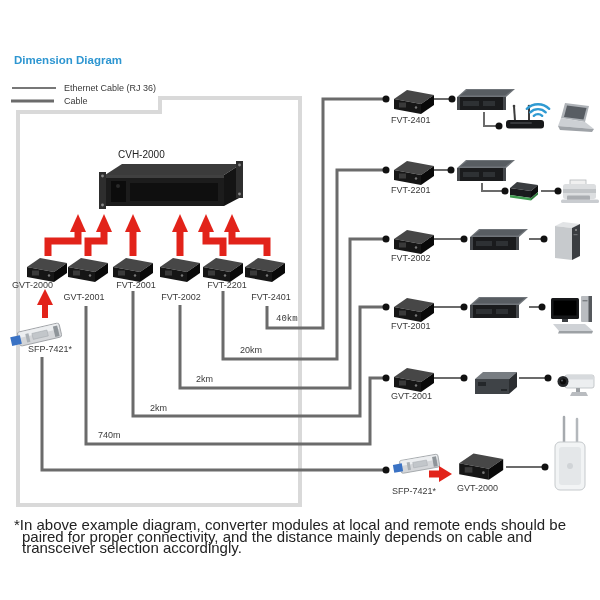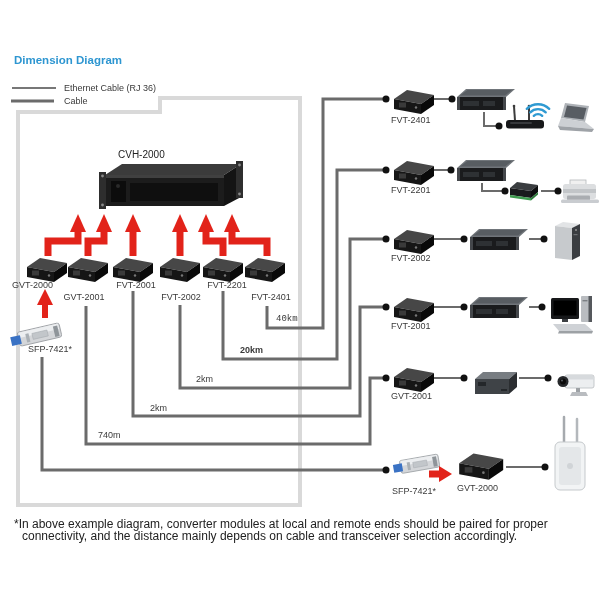--- a/index.html
+++ b/index.html
@@ -3,21 +3,21 @@
 <meta charset="utf-8">
 <style>
   html,body{margin:0;padding:0;background:#fff;}
   .canvas{position:relative;width:600px;height:600px;background:#fff;overflow:hidden;
           font-family:"Liberation Sans",sans-serif;}
   .canvas svg{position:absolute;left:0;top:0;}
   .lbl{position:absolute;font-size:9px;color:#3a3a3a;white-space:nowrap;line-height:10px;}
   .lbl.center{text-align:center;}
   .title{position:absolute;font-size:11.5px;font-weight:bold;color:#2e96d1;}
   .chassis-lbl{position:absolute;font-size:10px;color:#222;}
-  .footnote{position:absolute;font-size:12px;color:#222;line-height:11.5px;
+  .footnote{position:absolute;font-size:15px;color:#222;line-height:11.5px;
             padding-left:8px;text-indent:-8px;}
 </style>
 </head>
 <body>
 
 <div class="canvas">
 
 <svg width="600" height="600" viewBox="0 0 600 600">
   <defs>
 
@@ -275,21 +275,21 @@
 <div class="lbl center" style="left:4px;top:280px;width:57px;">GVT-2000</div>
 <div class="lbl center" style="left:56px;top:292px;width:56px;">GVT-2001</div>
 <div class="lbl center" style="left:108px;top:280px;width:56px;">FVT-2001</div>
 <div class="lbl center" style="left:153px;top:292px;width:56px;">FVT-2002</div>
 <div class="lbl center" style="left:199px;top:280px;width:56px;">FVT-2201</div>
 <div class="lbl center" style="left:243px;top:292px;width:56px;">FVT-2401</div>
 
 <div class="lbl center" style="left:22px;top:344px;width:56px;">SFP-7421*</div>
 
 <div class="lbl" style="left:276px;top:314px;font-family:Liberation Mono, monospace;">40km</div>
-<div class="lbl" style="left:240px;top:345px;font-weight:bold;">20km</div>
+<div class="lbl" style="left:240px;top:345px;">20km</div>
 <div class="lbl" style="left:196px;top:374px;">2km</div>
 <div class="lbl" style="left:150px;top:403px;">2km</div>
 <div class="lbl" style="left:98px;top:430px;">740m</div>
 
 <div class="lbl" style="left:391px;top:115px;">FVT-2401</div>
 <div class="lbl" style="left:391px;top:185px;">FVT-2201</div>
 <div class="lbl" style="left:391px;top:253px;">FVT-2002</div>
 <div class="lbl" style="left:391px;top:321px;">FVT-2001</div>
 <div class="lbl" style="left:391px;top:391px;">GVT-2001</div>
 <div class="lbl" style="left:392px;top:486px;">SFP-7421*</div>

